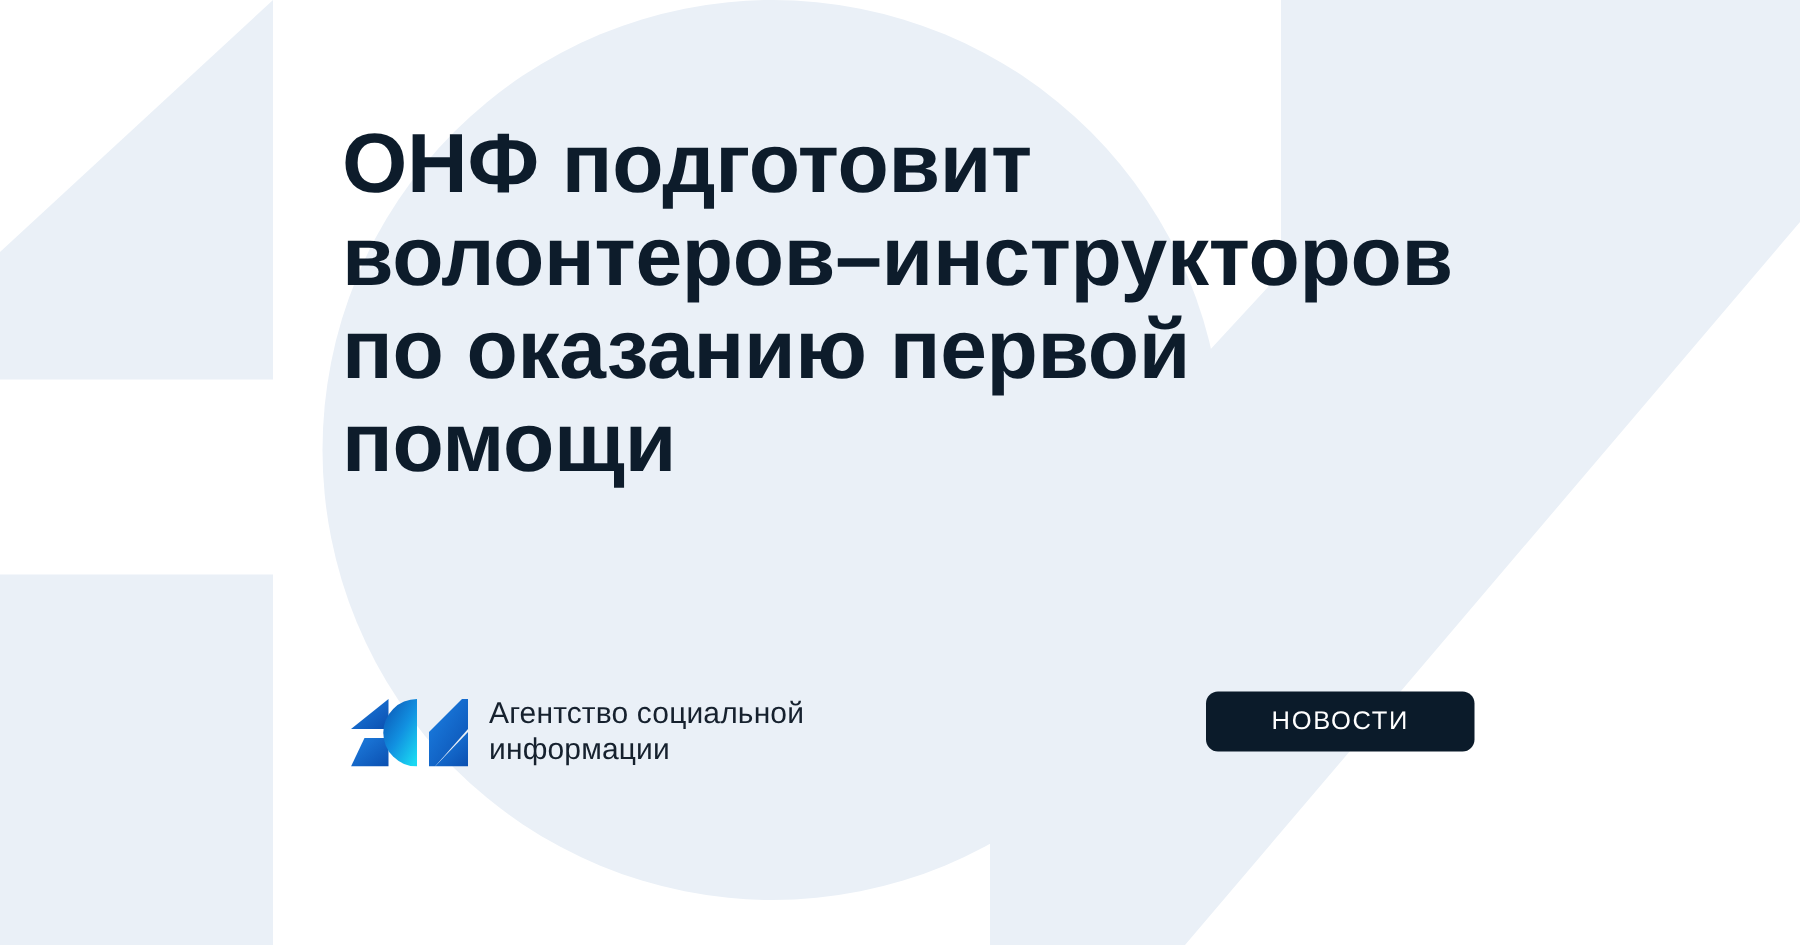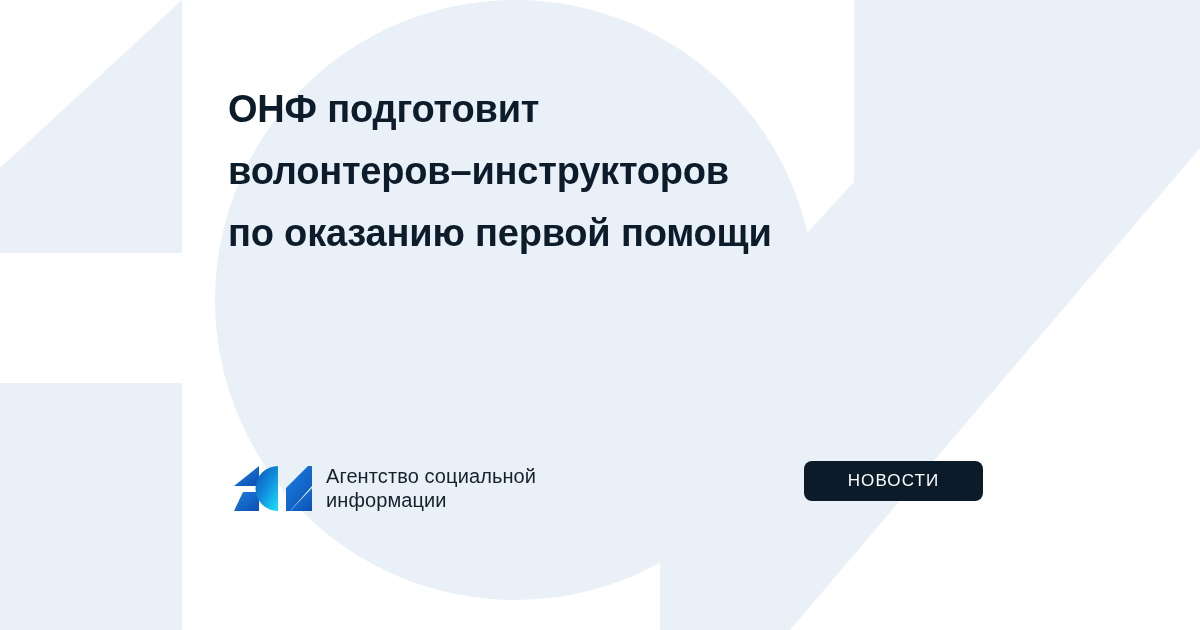--- a/index.html
+++ b/index.html
@@ -25,21 +25,21 @@
     pointer-events: none;
   }
 
   
   .headline {
     position: absolute;
     left: 228px;
     top: 78px;
     width: 790px;
     margin: 0;
-    font-size: 38px;
+    font-size: 56px;
     line-height: 62px;
     font-weight: 700;
     letter-spacing: -0.2px;
     color: #0d1c2b;
     white-space: pre-line;
   }
 
   
   .logo {
     position: absolute;

